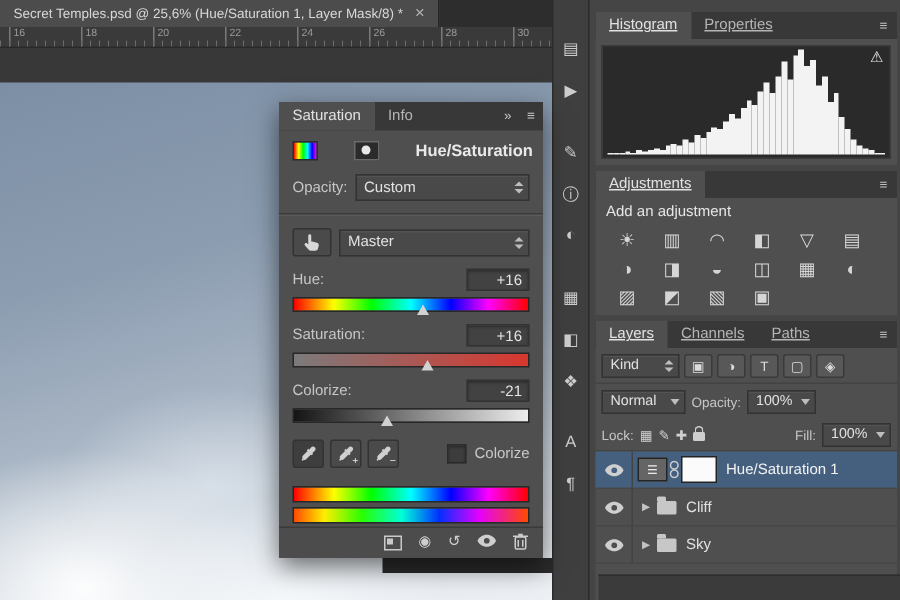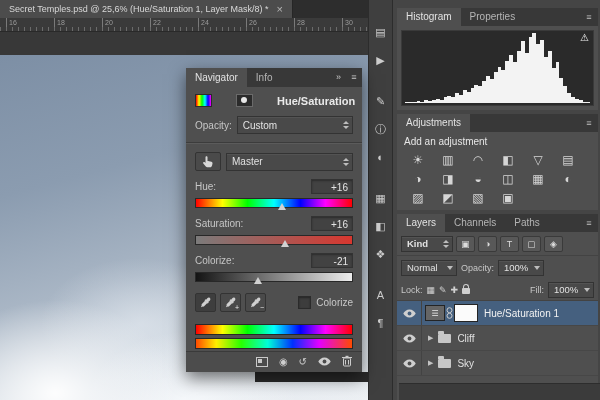--- a/index.html
+++ b/index.html
@@ -29,21 +29,21 @@
   
   .dock-strip{position:absolute;left:368px;top:0;width:25px;height:400px;background:#3f3f3f;border-left:1px solid #2c2c2c;border-right:1px solid #2c2c2c;display:flex;flex-direction:column;align-items:center;padding-top:20px;box-sizing:border-box;}
   .dock-icon{width:24px;height:24px;display:flex;align-items:center;justify-content:center;color:#cdcdcd;font-size:11px;margin-bottom:4px;}
   .dock-icon:nth-child(3){margin-top:13px;}
   .dock-icon:nth-child(6){margin-top:13px;}
   .dock-icon:nth-child(9){margin-top:13px;}
 
   
   .right{position:absolute;left:395px;top:0;width:205px;height:400px;background:#454545;}
   .ptabs{position:absolute;left:2px;width:201px;height:18px;background:#383838;display:flex;align-items:stretch;overflow:hidden;}
-  .tab{padding:0 9px;font-size:10px;line-height:18px;color:#b5b5b5;}
+  .tab{padding:0 9px;font-size:10px;line-height:18px;color:#b5b5b5;text-decoration:underline;}
   .tab.active{background:#4f4f4f;color:#e2e2e2;}
   .panel-menu{margin-left:auto;width:18px;text-align:center;font-size:9px;line-height:18px;color:#c0c0c0;}
   .pbody{position:absolute;left:2px;width:201px;background:#4f4f4f;box-sizing:border-box;}
 
   
   .hist-body{top:26px;height:84px;padding:4px;}
   .histo-box{position:relative;width:100%;height:100%;background:#2a2a2a;border:1px solid #3a3a3a;box-sizing:border-box;display:flex;align-items:flex-end;padding:2px 3px;}
   .hbar{flex:1;background:#f3f3f3;min-width:1px;}
   .warning{position:absolute;top:1px;right:4px;font-size:10px;color:#e8e8e8;}
 
@@ -53,21 +53,21 @@
   .adj-grid{display:flex;flex-wrap:wrap;width:190px;}
   .adj-cell{width:30px;height:19px;display:flex;align-items:center;justify-content:center;color:#d6d6d6;font-size:12px;}
 
   
   .layers-body{top:232px;height:168px;padding:0;}
   .filter-row{height:23px;display:flex;align-items:center;gap:3px;padding:0 4px;border-bottom:1px solid #434343;}
   .blend-row{height:23px;display:flex;align-items:center;gap:4px;padding:0 4px;}
   .lock-row{height:21px;display:flex;align-items:center;gap:4px;padding:0 4px;border-bottom:1px solid #434343;}
   .lbl{font-size:9px;color:#c6c6c6;}
   .dd{display:flex;align-items:center;justify-content:space-between;height:16px;background:#494949;border:1px solid #333;box-shadow:inset 0 1px 0 rgba(255,255,255,.06);padding:0 3px 0 5px;font-size:9.5px;color:#e2e2e2;box-sizing:border-box;}
-  .dd.kind{width:52px;font-weight:bold;}
+  .dd.kind{width:52px;}
   .dd.blend{width:56px;}
   .dd.num{width:46px;}
   .caret{width:0;height:0;border-left:3px solid transparent;border-right:3px solid transparent;border-top:4px solid #bdbdbd;margin-left:3px;}
   .spin{display:flex;flex-direction:column;gap:2px;margin-left:3px;}
   .spin i{display:block;width:0;height:0;border-left:3px solid transparent;border-right:3px solid transparent;}
   .spin .up{border-bottom:3px solid #bdbdbd;}
   .spin .dn{border-top:3px solid #bdbdbd;}
   .fbtn{width:19px;height:16px;background:#585858;border:1px solid #3a3a3a;border-radius:2px;display:flex;align-items:center;justify-content:center;font-size:9px;color:#dcdcdc;box-sizing:border-box;}
   .lockicons{display:flex;align-items:center;gap:4px;font-size:9px;color:#d0d0d0;}
   .padlock{width:8px;height:6px;background:#cfcfcf;border-radius:1px;position:relative;display:inline-block;margin-top:3px;}
@@ -346,21 +346,21 @@
         <span class="folder"></span>
         <span class="layer-label">Sky</span>
       </div>
 
       <div class="layers-footer"></div>
     </div>
   </div>
 
   <div class="props">
     <div class="p-tabs">
-      <span class="p-tab active">Navigator</span>
+      <span class="p-tab active">Saturation</span>
       <span class="p-tab">Info</span>
       <span class="p-collapse">»</span>
       <span class="p-menu">≡</span>
     </div>
     <div class="p-body">
 
       <div class="p-head">
         <span class="hs-icon"></span>
         <span class="mask-icon"></span>
         <span class="p-title">Hue/Saturation</span>

